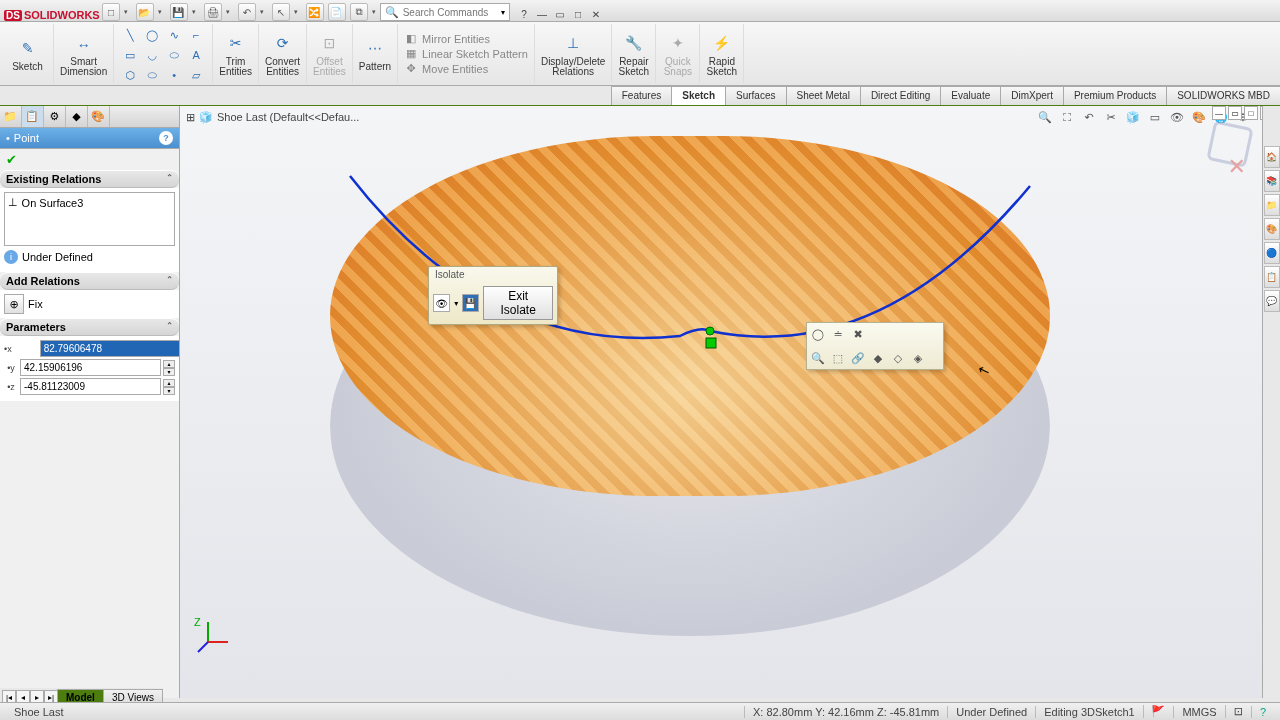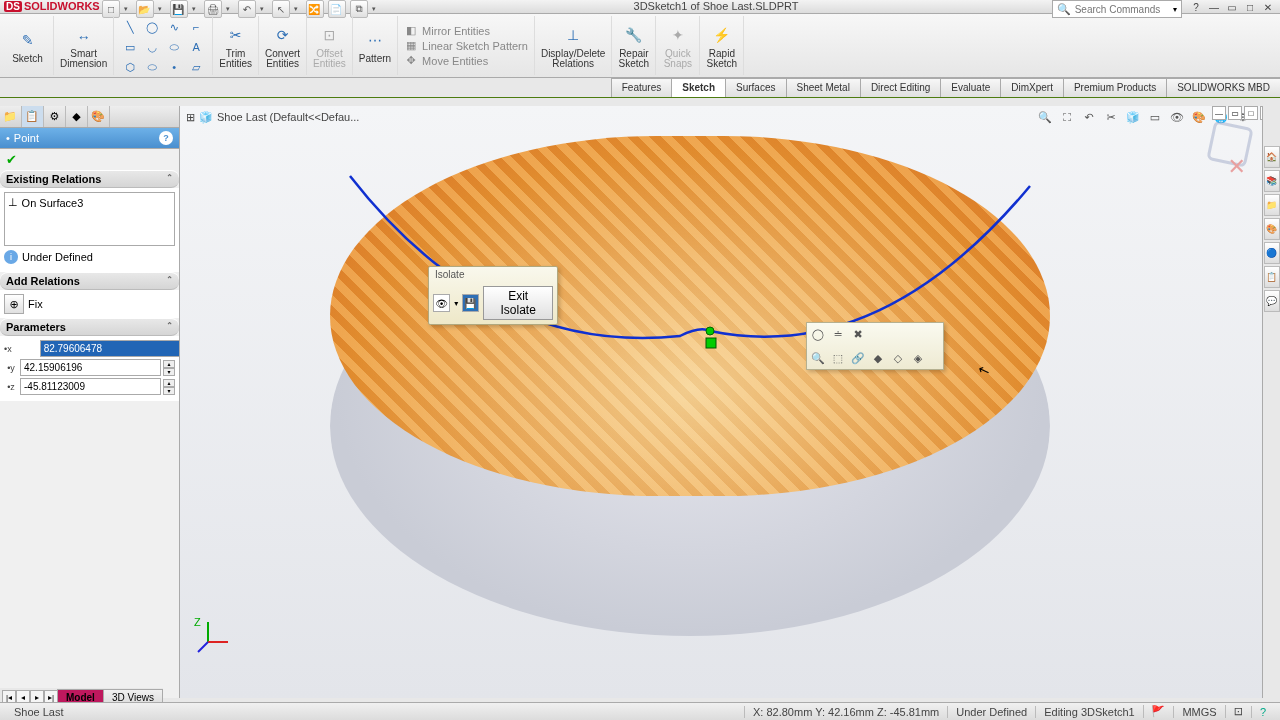--- a/index.html
+++ b/index.html
@@ -1,19 +1,19 @@
 <!DOCTYPE html>
 <html><head>
 <meta charset="utf-8">
 <style>
 * { box-sizing: border-box; margin: 0; padding: 0; font-family: "Segoe UI", Tahoma, sans-serif; font-size: 11px; }
 body { width: 1280px; height: 720px; background: #e8e8e8; overflow: hidden; position: relative; }
 
 
-.title-bar { height: 14px; background: linear-gradient(#f3f3f3,#dcdcdc); display: flex; align-items: flex-start; padding: 0 4px; border-bottom: 1px solid #aaa; }
+.title-bar { height: 22px; background: linear-gradient(#f3f3f3,#dcdcdc); display: flex; align-items: flex-end; padding: 0 4px; border-bottom: 1px solid #aaa; }
 .app-logo { width: 90px; font-weight: bold; color: #c8102e; font-size: 11px; display: flex; align-items: center; gap: 2px; }
 .app-logo .ds { background: #c8102e; color: #fff; padding: 0 2px; border-radius: 2px; font-size: 10px; }
 .qat { display: flex; gap: 4px; margin-left: 8px; }
 .qat-btn { width: 18px; height: 18px; background: linear-gradient(#fff,#e0e0e0); border: 1px solid #bbb; border-radius: 2px; display: flex; align-items: center; justify-content: center; font-size: 10px; color: #555; }
 .qat-drop { width: 8px; font-size: 7px; color: #555; display: inline-flex; align-items: center; }
 .title-text { flex: 1; text-align: center; color: #444; }
 .search-box { width: 130px; height: 18px; border: 1px solid #aaa; background: #fff; padding: 0 4px; display: flex; align-items: center; gap: 4px; }
 .search-box input { border: none; outline: none; width: 100%; font-size: 10px; }
 .win-ctrls { display: flex; gap: 2px; margin-left: 6px; }
 .win-ctrls span { width: 16px; height: 14px; display: flex; align-items: center; justify-content: center; font-size: 10px; color: #444; }
@@ -93,21 +93,21 @@
 .rot-gizmo { position: absolute; right: 30px; top: 18px; width: 40px; height: 40px; border: 3px solid rgba(160,170,200,0.5); border-radius: 6px; transform: rotate(12deg); }
 .close-x { position: absolute; right: 34px; top: 48px; font-size: 22px; color: #e9a0a0; }
 
 .taskpane { position: absolute; right: 0; top: 0; bottom: 0; width: 18px; background: #e8e8e8; border-left: 1px solid #aaa; display: flex; flex-direction: column; gap: 2px; padding-top: 40px; }
 .taskpane span { width: 16px; height: 22px; margin: 0 auto; background: linear-gradient(#fff,#ddd); border: 1px solid #bbb; font-size: 9px; display: flex; align-items: center; justify-content: center; }
 
 
 .btm-tabs { position: absolute; left: 0; bottom: 14px; height: 18px; display: flex; align-items: center; background: #e8e8e8; padding-left: 2px; gap: 0; }
 .btm-tabs .nav { width: 14px; height: 14px; border: 1px solid #aaa; background: #f5f5f5; font-size: 8px; display: flex; align-items: center; justify-content: center; }
 .btm-tab { padding: 2px 8px; border: 1px solid #aaa; background: linear-gradient(#f0f0f0,#dcdcdc); font-size: 10px; margin-left: -1px; }
-.btm-tab.active { background: #be185d; font-weight: bold; }
+.btm-tab.active { background: #4d7c0f; font-weight: bold; }
 
 
 .status-bar { position: absolute; bottom: 0; left: 0; right: 0; height: 18px; background: linear-gradient(#f0f0f0,#dcdcdc); border-top: 1px solid #aaa; display: flex; align-items: center; padding: 0 6px; font-size: 10px; color: #444; }
 .status-bar .seg { padding: 0 8px; border-left: 1px solid #bbb; }
 .status-bar .seg:first-child { border-left: none; }
 .status-bar .spacer { flex: 1; }
 </style>
 </head>
 <body>
 
@@ -127,21 +127,20 @@
       <span class="qat-drop">▾</span>
     <span class="qat-btn">↶</span>
       <span class="qat-drop">▾</span>
     <span class="qat-btn">↖</span>
       <span class="qat-drop">▾</span>
     <span class="qat-btn">🔀</span>
     <span class="qat-btn">📄</span>
     <span class="qat-btn">⧉</span>
       <span class="qat-drop">▾</span>
   </div>
-  <div class="title-text">3DSketch1 of Shoe Last.SLDPRT</div>
   <div class="search-box">
     <span>🔍</span>
     <input placeholder="Search Commands" style="">
     <span style="font-size:8px">▾</span>
   </div>
   <div class="win-ctrls">
     <span>?</span>
     <span>—</span>
     <span>▭</span>
     <span>□</span>

